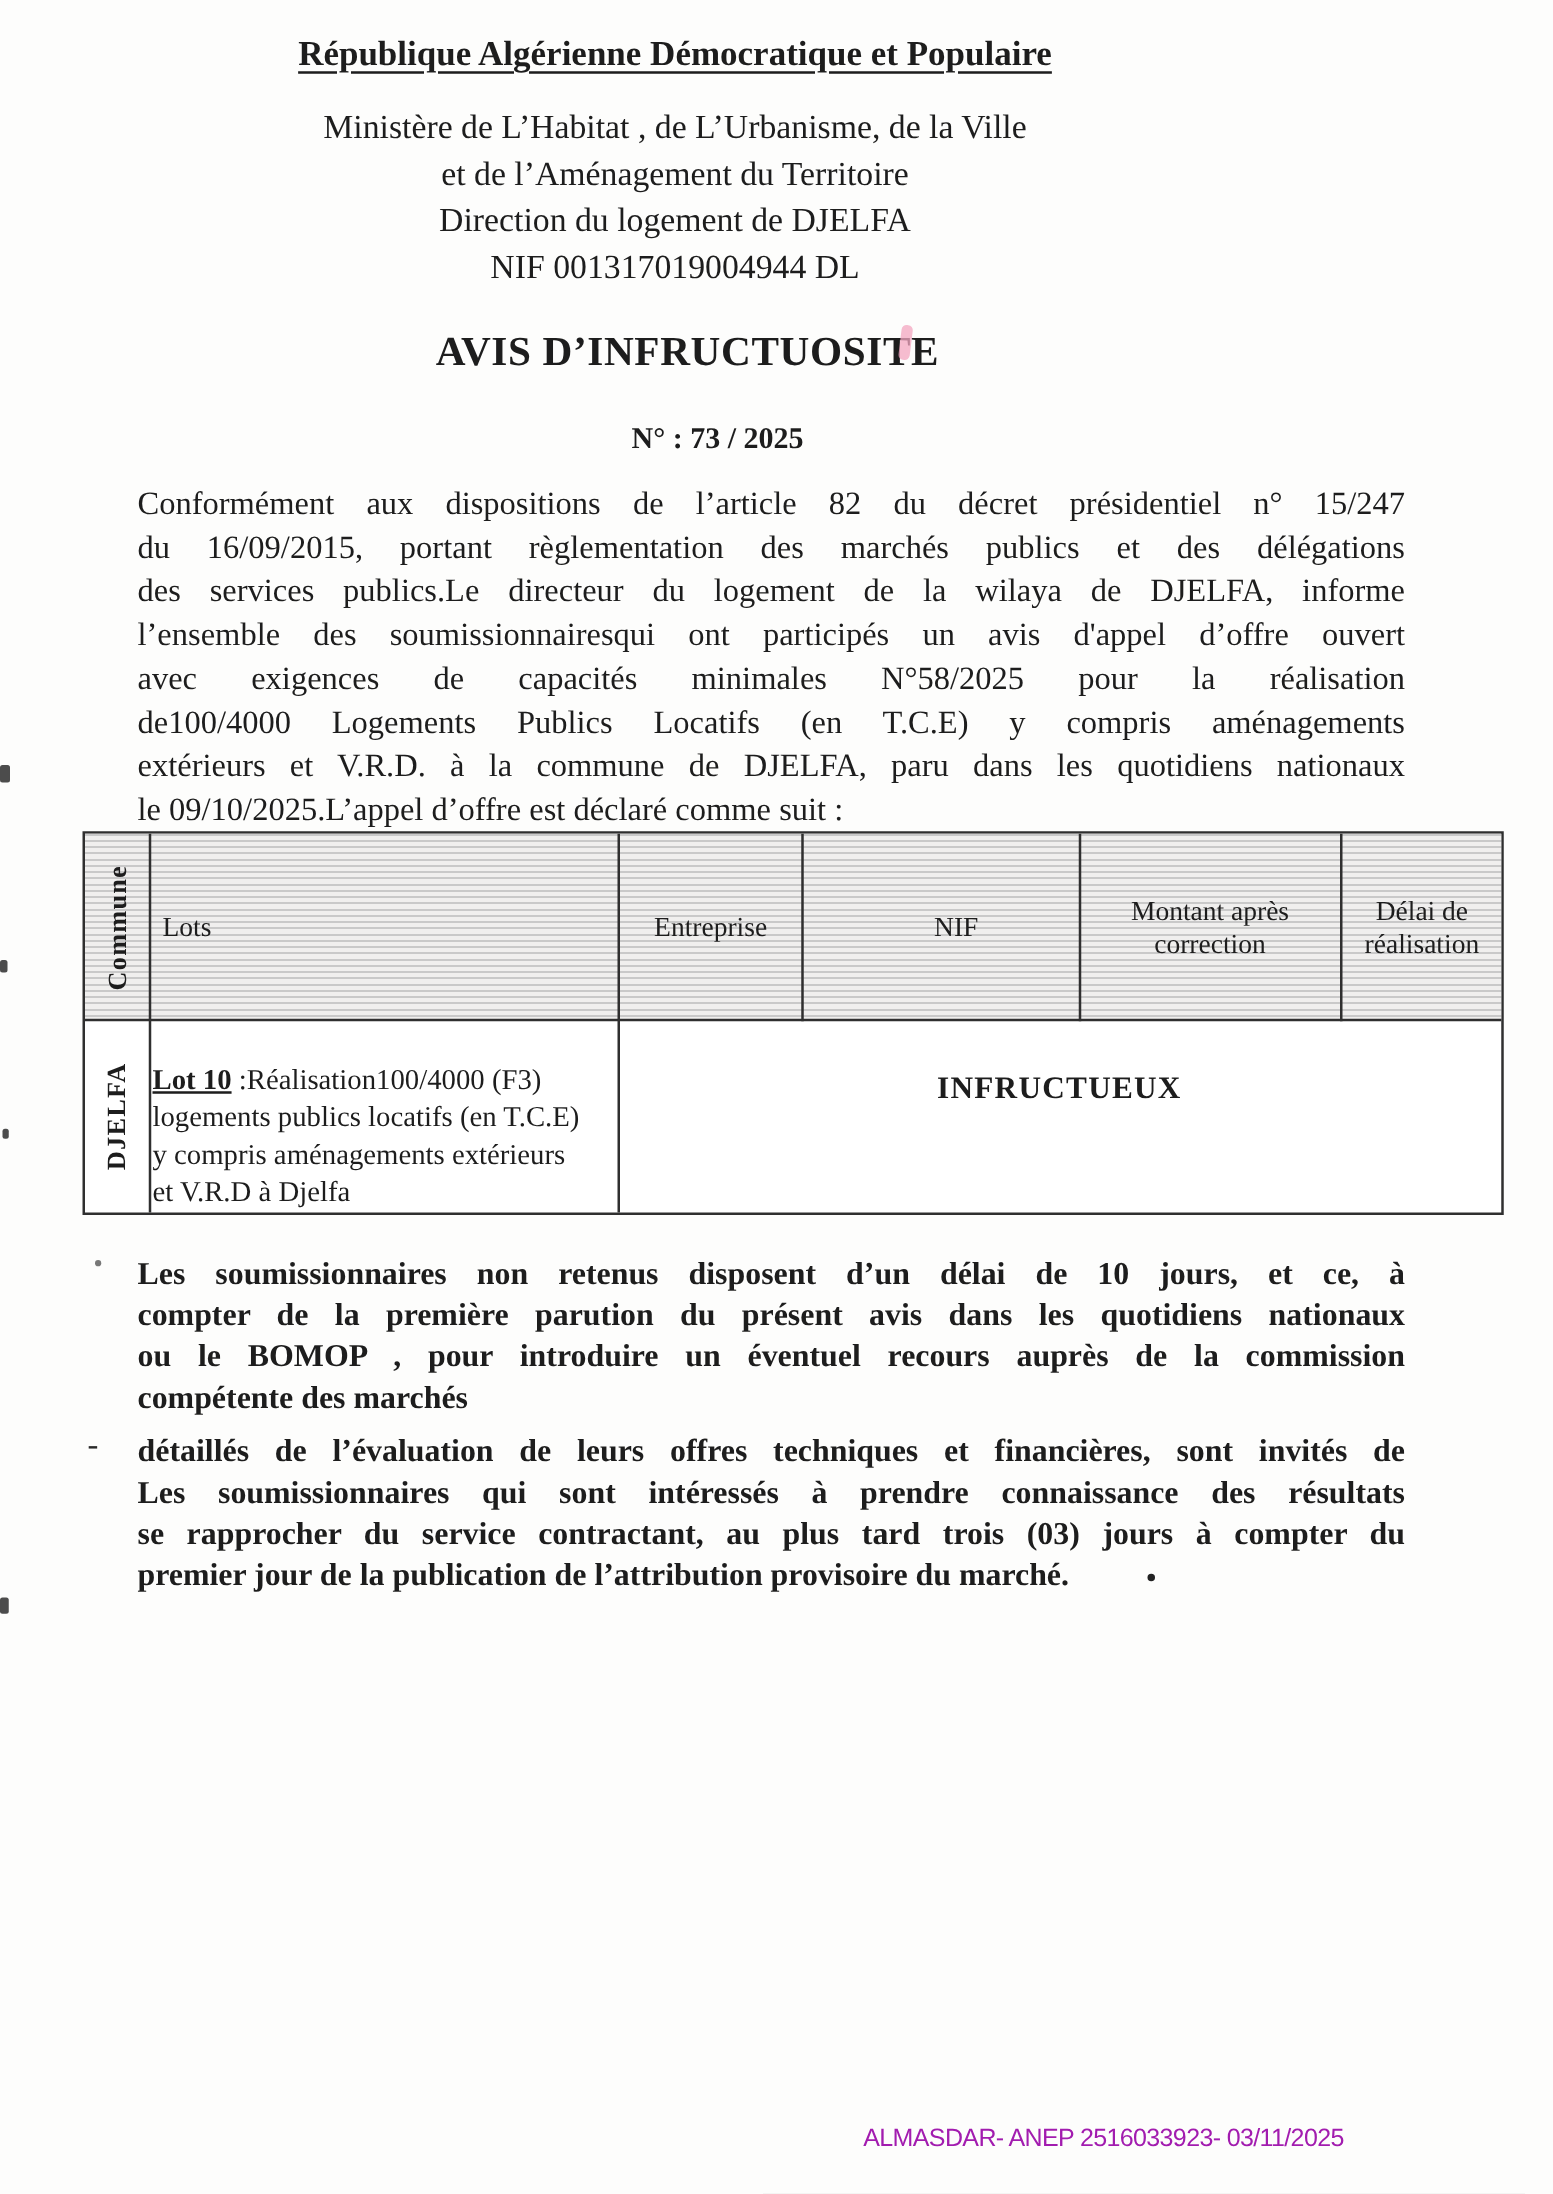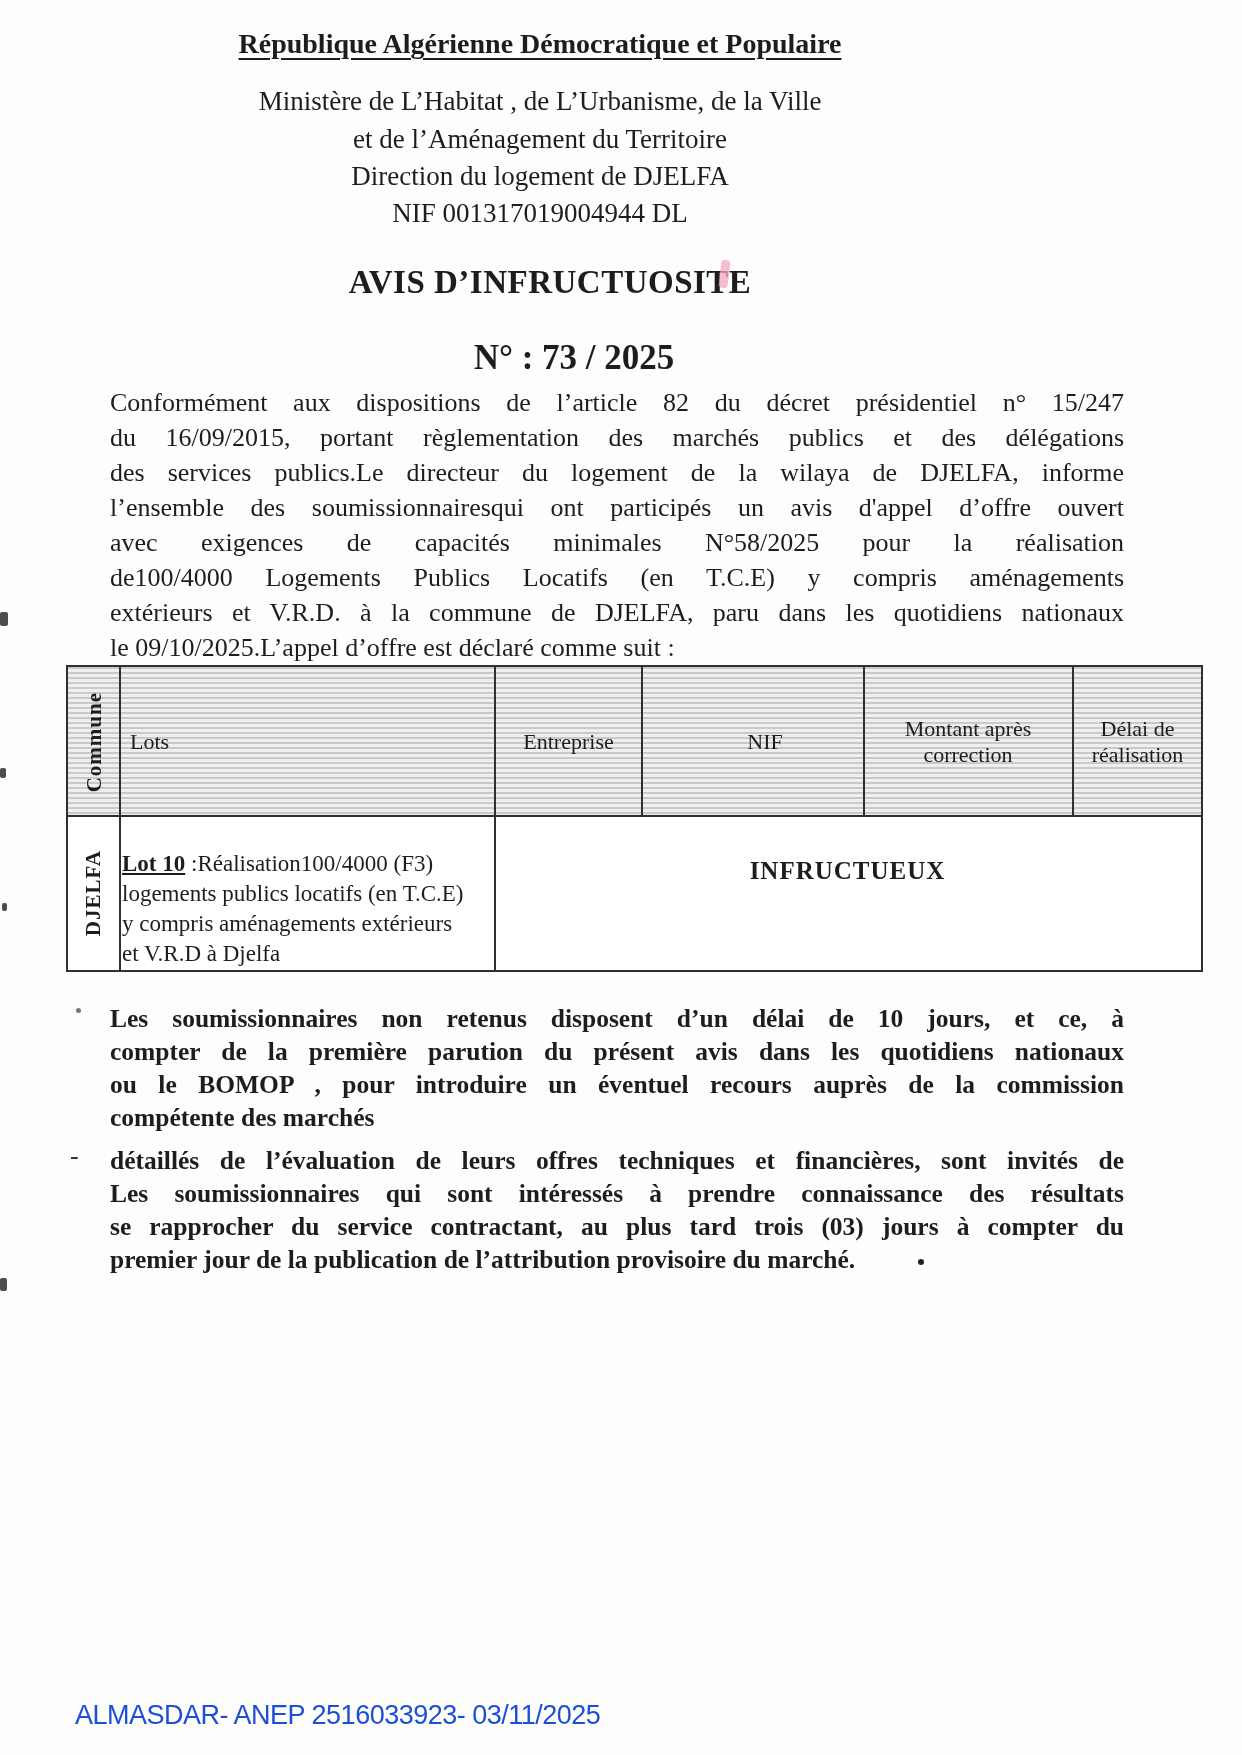--- a/index.html
+++ b/index.html
@@ -6,21 +6,21 @@
   .page{
     position:relative;width:1242px;height:1755px;margin:0 auto;
     background:#fdfdfc;overflow:hidden;
     font-family:"Liberation Serif", serif;color:#1d1d1d;
   }
   .abs{position:absolute;}
   .ctr{text-align:center;}
   .doc-title{font-weight:bold;font-size:28px;text-decoration:underline;text-decoration-thickness:2px;text-underline-offset:5px;}
   .org-line{font-size:27px;}
   .avis-title{font-weight:bold;font-size:33px;letter-spacing:0.5px;}
-  .num-title{font-weight:bold;font-size:35px;}
+  .num-title{font-weight:bold;font-size:24px;}
   .jline{text-align:justify;text-align-last:justify;white-space:normal;}
   .lline{text-align:left;}
   .intro-block{left:110px;top:385px;width:1014px;font-size:26px;line-height:35px;}
   .intro-block div{height:35px;overflow:hidden;}
   .note-block{width:1014px;left:110px;font-size:25.5px;line-height:33px;}
   .note-block div{height:33px;overflow:hidden;font-weight:bold;}
   
   .tbl{left:66px;top:665px;width:1133px;height:303px;border:2px solid #2f2f2f;background:#fff;}
   .tbl-header-bg{
     left:0;top:0;width:1133px;height:150px;
@@ -34,22 +34,22 @@
   .hcell{top:0;height:150px;display:flex;align-items:center;justify-content:center;font-size:22px;text-align:center;line-height:26px;}
   .vert-text{
     writing-mode:vertical-rl;transform:rotate(180deg);
     font-weight:bold;font-size:21px;letter-spacing:1px;
   }
   .lots-cell{left:54px;top:182px;width:345px;font-size:23px;line-height:30px;}
   .result-cell{left:426px;top:140px;width:707px;height:128px;display:flex;align-items:center;justify-content:center;
     font-size:25px;font-weight:600;letter-spacing:1px;}
   .lot-label{font-weight:bold;text-decoration:underline;}
   .marker{font-size:26px;color:#2a2a2a;}
-  .footer-line{left:75px;top:1700px;width:1000px;text-align:left;
-    font-family:"Liberation Sans", sans-serif;font-size:27px;letter-spacing:-0.5px;color:#1d4ed8;}
+  .footer-line{left:75px;top:1700px;width:1000px;text-align:right;
+    font-family:"Liberation Sans", sans-serif;font-size:20px;letter-spacing:-0.5px;color:#a21caf;}
   
   .pink-mark{left:720px;top:260px;width:9px;height:28px;background:#f3a6c0;opacity:0.75;border-radius:4px;transform:rotate(7deg);}
   .speck{background:#2d2d2d;opacity:0.85;border-radius:2px;}
   .stray-dot{left:918px;top:1259px;width:6px;height:6px;background:#222;border-radius:50%;}
   .b1-marker{left:76px;top:1008px;width:5px;height:5px;background:#555;border-radius:50%;opacity:.8;}
   .b2-marker{left:70px;top:1141px;}
 </style>
 </head>
 <body>
 

